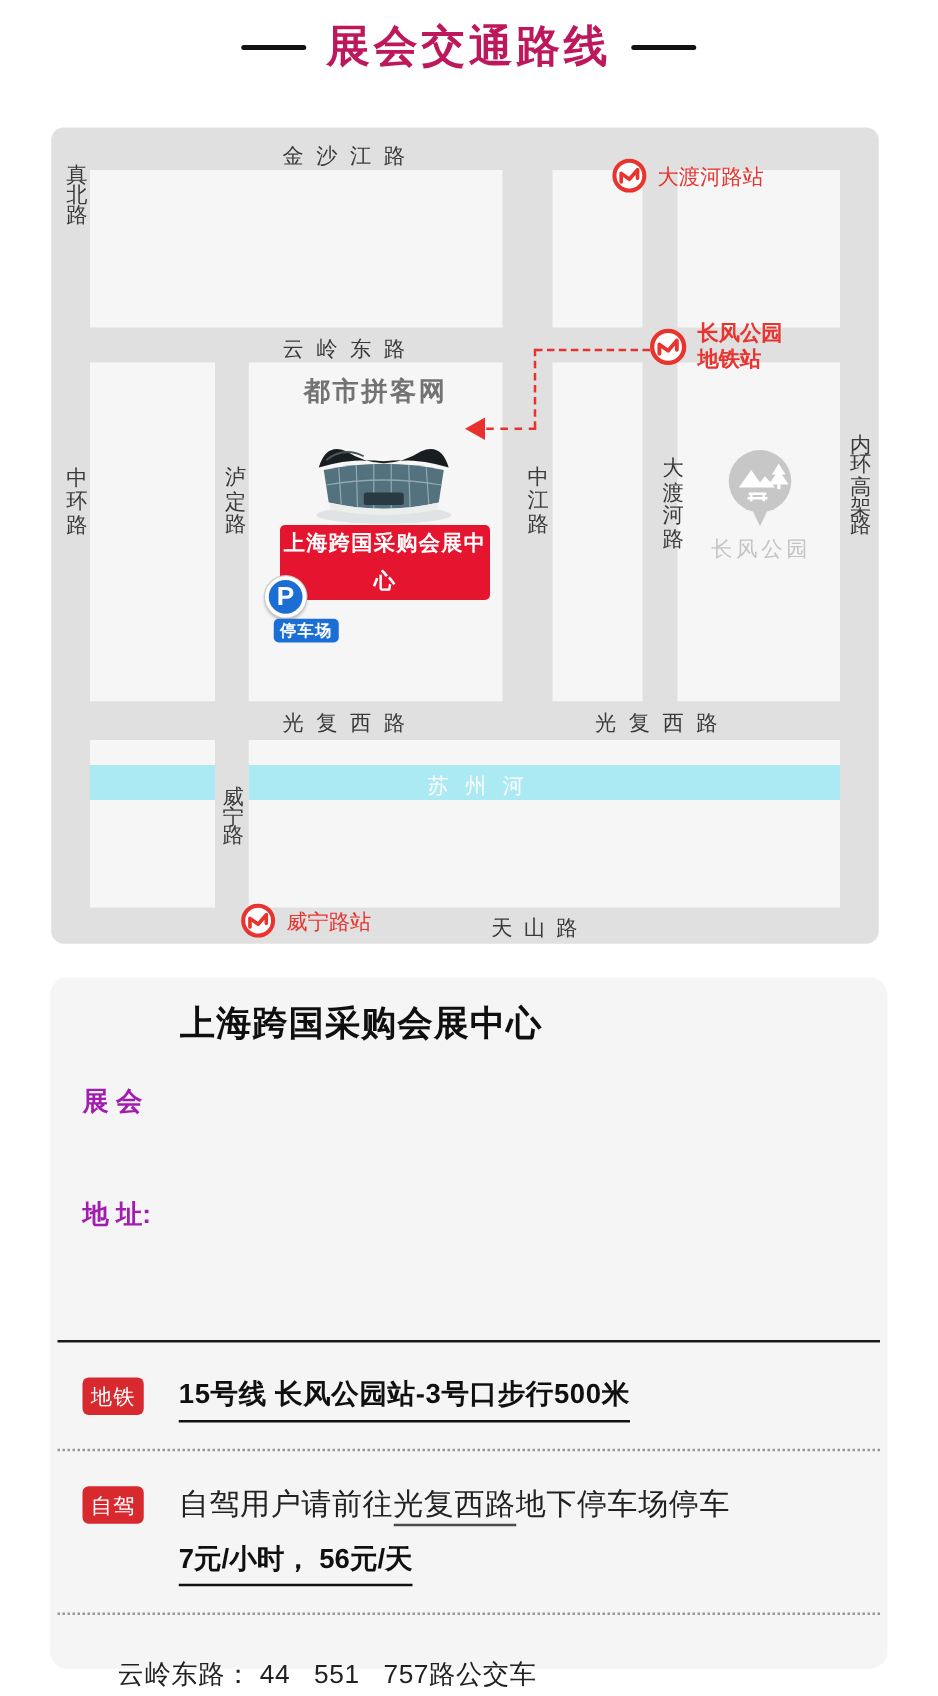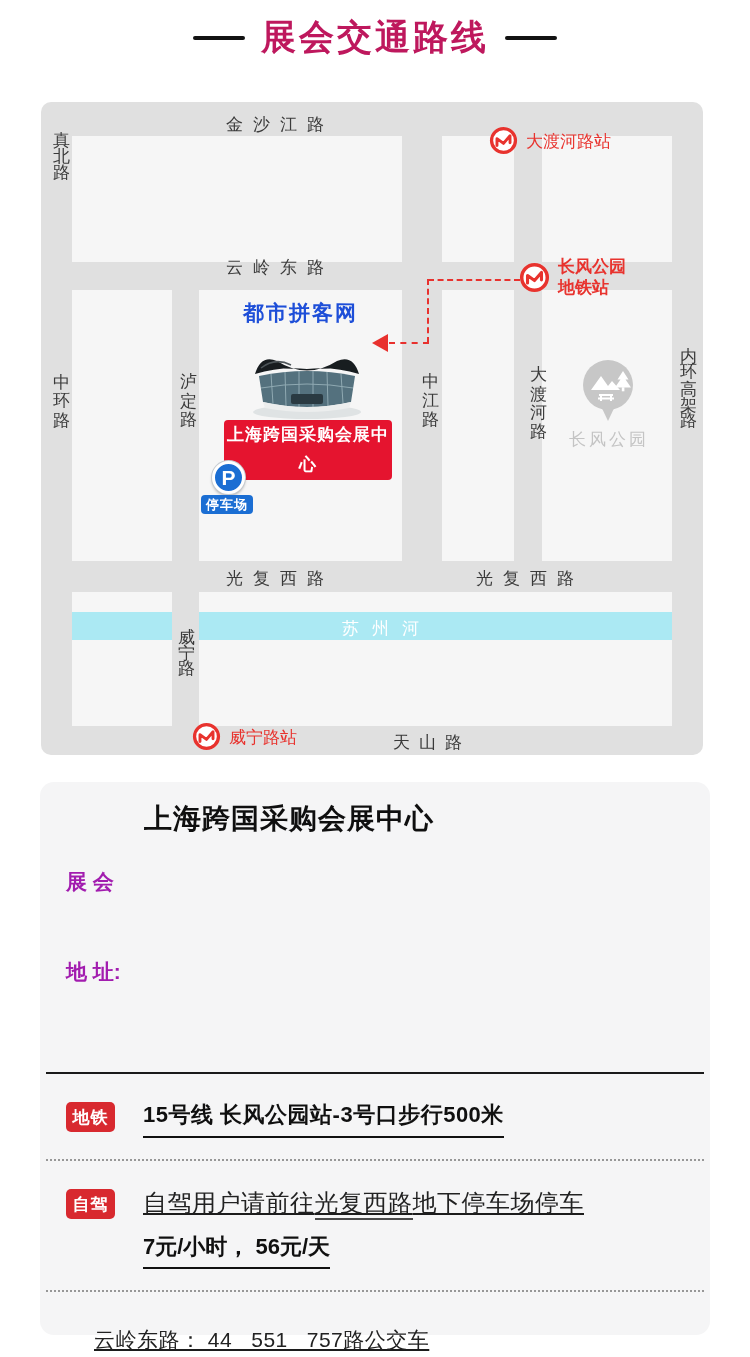--- a/index.html
+++ b/index.html
@@ -19,40 +19,40 @@
   .road-label.v{writing-mode:vertical-rl;text-orientation:upright;letter-spacing:19px;}
   .river-label{position:absolute;font-size:17px;color:#ffffff;letter-spacing:13px;white-space:nowrap;}
   .station{position:absolute;display:flex;align-items:flex-start;}
   .metro-icon{flex:none;}
   .station-label{font-size:17px;color:#e8332e;white-space:nowrap;line-height:21px;}
   .station-label.bold{font-weight:700;}
   .route-seg{position:absolute;}
   .route-h{border-top:2.5px dashed #e8312e;height:0;}
   .route-v{border-left:2.5px dashed #e8312e;width:0;}
   .route-arrow{position:absolute;width:0;height:0;border-top:9px solid transparent;border-bottom:9px solid transparent;border-right:16px solid #e8312e;}
-  .site-label{position:absolute;font-size:21px;font-weight:700;color:#1d4ed8;letter-spacing:2px;text-align:center;}
+  .site-label{position:absolute;font-size:21px;font-weight:700;color:#737373;letter-spacing:2px;text-align:center;}
   .venue-badge{position:absolute;background:#e5142f;color:#fff;font-size:17px;font-weight:700;text-align:center;line-height:30px;border-radius:4px;letter-spacing:1px;}
   .p-circle{position:absolute;width:33px;height:33px;border-radius:50%;background:#1b6ed3;border:3px solid #fff;
     box-shadow:0 0 0 1px #c6cbd0,0 2px 3px rgba(0,0,0,.3);color:#fff;font-weight:800;font-size:21px;display:flex;align-items:center;justify-content:center;box-sizing:border-box;}
   .parking-tag{position:absolute;background:#1b6ed3;color:#fff;font-size:13px;line-height:19px;padding:0 5px;border-radius:4px;font-weight:700;letter-spacing:1px;}
   .park-pin{position:absolute;}
   .park-label{position:absolute;font-size:17px;color:#c4c4c4;letter-spacing:3px;white-space:nowrap;}
   
   #info{position:absolute;left:40px;top:782px;width:670px;height:553px;background:#f5f5f6;border-radius:14px;box-sizing:border-box;}
   .addr-row{display:flex;padding:18px 26px 0 26px;}
   .addr-label{width:58px;flex:none;font-size:21px;font-weight:800;line-height:30px;margin-top:7px;white-space:pre;color:#a21caf;}
   .addr-content{margin-left:20px;}
   .addr-name{font-size:28px;font-weight:800;color:#0f0f0f;letter-spacing:1px;}
   .addr-detail{font-size:21px;color:#3d3d3d;margin-top:9px;letter-spacing:1px;}
   .solid-divider{border:none;border-top:2px solid #1a1a1a;margin:25px 6px 0 6px;}
   .dotted-divider{border:none;border-top:2px dotted #979797;margin:21px 6px 0 6px;}
   .section{display:flex;padding:0 26px;margin-top:26px;}
-  .badge{flex:none;width:49px;height:30px;background:#d8292f;border-radius:5px;color:#fff;font-size:17px;font-weight:700;
+  .badge{flex:none;width:49px;height:30px;background:#d8292f;border-radius:5px;color:#fff;font-size:17px;font-weight:400;
     display:flex;align-items:center;justify-content:center;letter-spacing:1px;margin-top:2px;}
-  .section-content{margin-left:28px;min-width:0;text-decoration:underline;}
+  .section-content{margin-left:28px;min-width:0;}
   .metro-line1{display:inline-block;font-size:22px;font-weight:800;color:#101010;padding-bottom:6px;border-bottom:2.5px solid #111;letter-spacing:.5px;white-space:pre;}
   .metro-line2{font-size:21px;color:#222;margin-top:10px;white-space:pre;letter-spacing:.5px;}
   .drive-line1{font-size:24px;color:#222;letter-spacing:.5px;}
   .drive-underline{border-bottom:2px solid #4a4a4a;padding-bottom:2px;}
   .drive-line2{display:inline-block;font-size:22px;font-weight:800;color:#101010;margin-top:13px;padding-bottom:5px;border-bottom:2.5px solid #111;white-space:pre;}
   .bus-line{font-size:21px;color:#222;line-height:35px;white-space:pre;letter-spacing:.5px;}
 </style>
 </head>
 <body>
 
@@ -72,21 +72,21 @@
   <div class="block" style="left:401px;top:188px;width:72px;height:271px;"></div>
   <div class="block" style="left:501px;top:188px;width:130px;height:271px;"></div>
   <div class="block" style="left:31px;top:490px;width:100px;height:134px;"></div>
   <div class="block" style="left:158px;top:490px;width:473px;height:134px;"></div>
 
   <div class="river" style="left:31px;top:510px;width:100px;height:28px;"></div>
   <div class="river" style="left:158px;top:510px;width:473px;height:28px;"></div>
   <div class="river-label" style="left:301px;top:515px;">苏州河</div>
 
   <div class="road-label" style="left:185px;top:11px;">金沙江路</div>
-  <div class="road-label" style="left:185px;top:154px;">云岭东路</div>
+  <div class="road-label" style="left:185px;top:166px;">云岭东路</div>
   <div class="road-label" style="left:185px;top:465px;">光复西路</div>
   <div class="road-label" style="left:435px;top:465px;">光复西路</div>
   <div class="road-label" style="left:352px;top:629px;letter-spacing:9px;">天山路</div>
 
   <div class="road-label v" style="left:9px;top:16px;letter-spacing:16px;">真北路</div>
   <div class="road-label v" style="left:9px;top:258px;">中环路</div>
   <div class="road-label v" style="left:136px;top:257px;">泸定路</div>
   <div class="road-label v" style="left:378px;top:257px;">中江路</div>
   <div class="road-label v" style="left:486px;top:250px;">大渡河路</div>
   <div class="road-label v" style="left:636px;top:232px;letter-spacing:16px;">内环高架路</div>
@@ -128,21 +128,21 @@
     <path d="M12 40 Q60 30 108 40 L104 66 Q60 76 16 66 Z" fill="#54717e"></path>
     <path d="M24 38 L26 68 M38 36 L39 70 M52 35 L52 71 M66 35 L66 71 M80 36 L81 70 M94 38 L96 67" stroke="#8fa9b2" stroke-width="1" fill="none"></path>
     <path d="M14 52 Q60 44 106 52" stroke="#8fa9b2" stroke-width="1" fill="none"></path>
     <rect x="44" y="58" width="32" height="10" rx="2" fill="#2a3a42"></rect>
     <path d="M16 66 Q60 76 104 66 L102 72 Q60 80 18 72 Z" fill="#eceeee"></path>
     <path d="M8 38 Q14 18 30 25 Q60 44 90 25 Q106 18 112 38 Q86 30 60 33 Q34 30 8 38 Z" fill="#181d20"></path>
     <path d="M14 32 Q28 21 44 29" stroke="#4d5559" stroke-width="1.5" fill="none"></path>
   </svg>
   <div class="venue-badge" style="left:183px;top:318px;width:168px;">上海跨国采购会展中心</div>
   <div class="p-circle" style="left:171px;top:359px;">P</div>
-  <div class="parking-tag" style="left:160px;top:393px;">停车场</div>
+  <div class="parking-tag" style="left:178px;top:393px;">停车场</div>
 
   <svg class="park-pin" style="left:538px;top:256px;" width="58" height="66" viewBox="0 0 58 66">
     <circle cx="29" cy="27" r="25" fill="#c7c7c7"></circle>
     <path d="M29 63 L20 44 L38 44 Z" fill="#c7c7c7"></path>
     <path d="M12 32 L22 18 L29 28 L33 23 L41 32 Z" fill="#ffffff"></path>
     <path d="M44 13 l5.5 8.5 h-3 l5.5 8 h-16 l5.5 -8 h-3 Z" fill="#ffffff"></path>
     <rect x="42.8" y="29.3" width="2.6" height="4" fill="#ffffff"></rect>
     <path d="M20 37 h14 M22 37 v6 M32 37 v6 M19 40.5 h16" stroke="#ffffff" stroke-width="2" fill="none"></path>
   </svg>
   <div class="park-label" style="left:527px;top:326px;width:82px;text-align:center;">长风公园</div>

